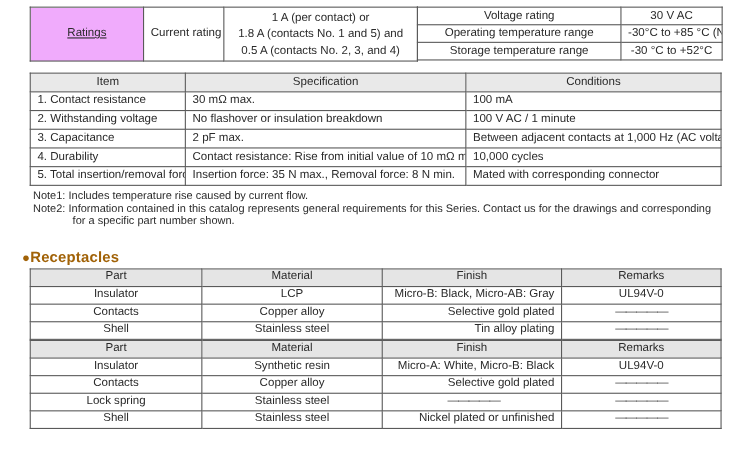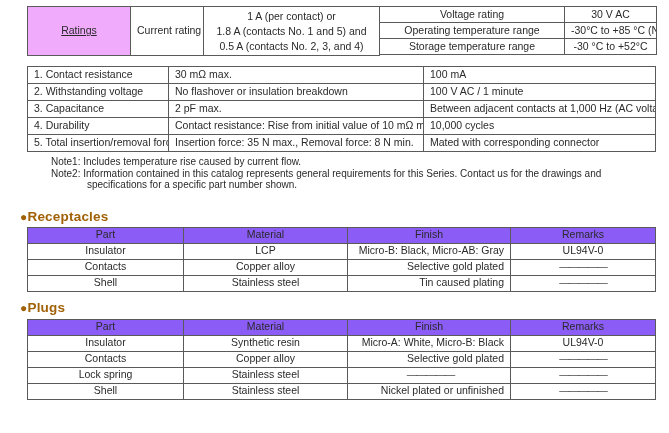--- a/index.html
+++ b/index.html
@@ -34,32 +34,32 @@
   .ratings-tbl td { height:48px;margin-top:38px; }
   .ratings-tbl .vlines div { line-height:15px; }
   .env-tbl { width:277px; height:38px; margin-left:-1px; }
   .env-tbl td { height:15px; }
   
   .spec-tbl { width:628px; margin-top:10px; }
   .spec-tbl th { height:16px; background:#e9e9e9; text-align:center; }
   .spec-tbl td { height:16px; text-align:left; }
   
   .notes { margin:4px 0 0 3px; font-size:10px; line-height:11.5px; color:#2a2a2a; }
-  .note { padding-left:36px; text-indent:-36px; white-space:normal;margin-left:21px; }
+  .note { padding-left:36px; text-indent:-36px; white-space:normal; }
   
   .sec-heading {
     margin:18px 0 3px -7px;
     font-size:13.5px; font-weight:bold; color:#a16207;
     letter-spacing:0.2px;
   }
   .sec-heading.second { margin-top:8px; margin-bottom:4px; }
   .bullet { font-size:12px; }
   
   .parts-tbl { width:628px; }
-  .parts-tbl th { height:15px; background:#8b5cf6; text-align:center; }
+  .parts-tbl th { height:15px; background:#e5e5e5; text-align:center; }
   .parts-tbl td { height:15px; }
   .parts-tbl td.finish { text-align:right; padding-left:9px; }
   .parts-tbl td.finish.c { text-align:center; }
   .dashline { color:#4a4a4a; letter-spacing:-1px; }
 </style>
 </head>
 <body>
 
 <div class="page">
 
@@ -104,20 +104,25 @@
       </table>
   </div>
 
   <table class="tbl spec-tbl">
     <colgroup>
         <col style="width:141px">
         <col style="width:255px">
         <col style="width:232px">
       </colgroup>
     <tbody>
+        <tr>
+      <th>Item</th>
+      <th>Specification</th>
+      <th>Conditions</th>
+    </tr>
     <tr>
       <td>1. Contact resistance</td>
       <td>30 mΩ max.</td>
       <td>100 mA</td>
     </tr>
     <tr>
       <td>2. Withstanding voltage</td>
       <td>No flashover or insulation breakdown</td>
       <td>100 V AC / 1 minute</td>
     </tr>
@@ -134,21 +139,21 @@
     <tr>
       <td>5. Total insertion/removal force</td>
       <td>Insertion force: 35 N max., Removal force: 8 N min.</td>
       <td>Mated with corresponding connector</td>
     </tr>
   </tbody>
     </table>
 
   <div class="notes">
     <div class="note"><span>Note1:</span> <span>Includes temperature rise caused by current flow.</span></div>
-    <div class="note"><span>Note2:</span> <span>Information contained in this catalog represents general requirements for this Series. Contact us for the drawings and specifications for a specific part number shown.</span></div>
+    <div class="note"><span>Note2:</span> <span>Information contained in this catalog represents general requirements for this Series. Contact us for the drawings and corresponding for a specific part number shown.</span></div>
   </div>
 
   <div class="sec-heading"><span class="bullet">●</span><span>Receptacles</span></div>
   <table class="tbl parts-tbl">
     <colgroup>
         <col style="width:156px">
         <col style="width:164px">
         <col style="width:163px">
         <col style="width:145px">
       </colgroup>
@@ -167,27 +172,26 @@
     </tr>
     <tr>
       <td class="c">Contacts</td>
       <td class="c">Copper alloy</td>
       <td class="finish">Selective gold plated</td>
       <td class="c dashline">—————</td>
     </tr>
     <tr>
       <td class="c">Shell</td>
       <td class="c">Stainless steel</td>
-      <td class="finish">Tin caused plating</td>
+      <td class="finish">Tin alloy plating</td>
       <td class="c dashline">—————</td>
     </tr>
   </tbody>
     </table>
 
-  <div class="sec-heading second"><span class="bullet">●</span><span>Plugs</span></div>
   <table class="tbl parts-tbl">
     <colgroup>
         <col style="width:156px">
         <col style="width:164px">
         <col style="width:163px">
         <col style="width:145px">
       </colgroup>
     <tbody>
         <tr>
       <th>Part</th>

